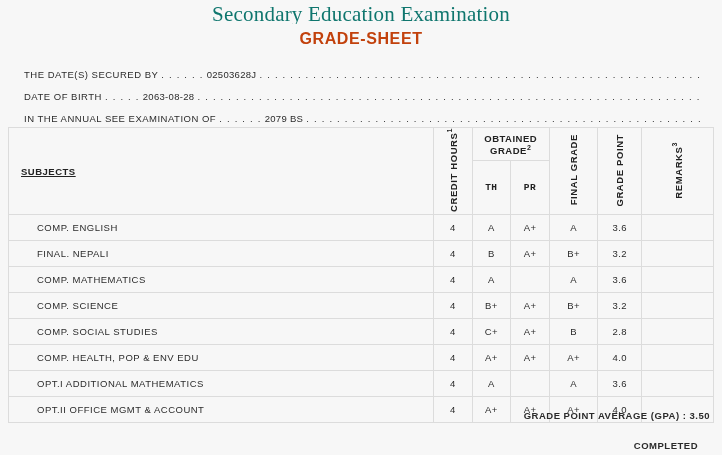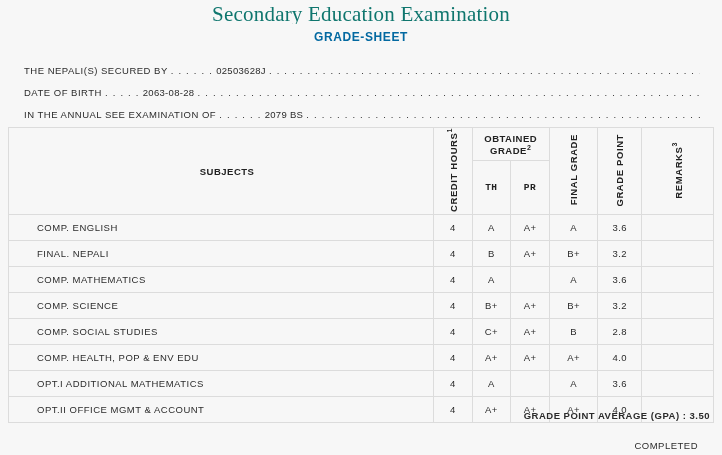--- a/index.html
+++ b/index.html
@@ -26,23 +26,23 @@
     font-size: 21px;
     font-family: "Liberation Serif", serif;
     letter-spacing: 0.2px;
     padding-top: 2px;
     line-height: 24px;
     height: 22px;
     overflow: hidden;
   }
   .doc-subtitle {
     text-align: center;
-    font-size: 12px;
-    font-weight: bold;
-    color: #0369a1;
+    font-size: 16px;
+    font-weight: bold;
+    color: #c2410c;
     letter-spacing: 0.6px;
     margin-top: 6px;
     font-family: "Liberation Sans", sans-serif;
   }
   .meta-block {
     margin: 16px 22px 0 22px;
     font-size: 9.5px;
     color: #2b2b2b;
     letter-spacing: 0.5px;
   }
@@ -71,24 +71,25 @@
     padding: 0;
   }
   thead th {
     vertical-align: middle;
     font-weight: bold;
     letter-spacing: 0.5px;
     color: #222;
     background: #f7f7f7;
   }
   .th-subjects {
-    text-align: center;
+    text-align: left;
     padding-left: 12px !important;
     height: 74px;
     width: 420px;
+    text-decoration: underline;
   }
   .rot {
     writing-mode: vertical-rl;
     transform: rotate(180deg);
     white-space: nowrap;
     display: inline-block;
     letter-spacing: 0.6px;
     line-height: 1;
   }
   .th-credit { width: 38px; text-align: center; }
@@ -120,34 +121,34 @@
   }
   .gpa-line {
     text-align: right;
     padding-right: 4px;
     font-weight: bold;
   }
   .completed-line {
     text-align: right;
     padding-right: 16px;
     margin-top: 19px;
-    font-weight: normal;
+    font-weight: bold;
   }
 </style>
 </head>
 <body>
 
 <div class="page">
 
   <div class="doc-title">Secondary Education Examination</div>
   <div class="doc-subtitle">GRADE-SHEET</div>
 
   <div class="meta-block">
     <div class="meta-line">
-      <span>THE NEPALI(S) SECURED BY</span>
+      <span>THE DATE(S) SECURED BY</span>
       <span class="dots">. . . . . .</span>
       <span class="val">02503628J</span>
       <span class="dots">. . . . . . . . . . . . . . . . . . . . . . . . . . . . . . . . . . . . . . . . . . . . . . . . . . . . . . . . . . . . . . . . . . . . . . . . . . . . . . . . . . .</span>
     </div>
     <div class="meta-line">
       <span>DATE OF BIRTH</span>
       <span class="dots">. . . . .</span>
       <span class="val">2063-08-28</span>
       <span class="dots">. . . . . . . . . . . . . . . . . . . . . . . . . . . . . . . . . . . . . . . . . . . . . . . . . . . . . . . . . . . . . . . . . . . . . . . . . . . . . . . . . . . . . . . . . . . . . . .</span>
     </div>

